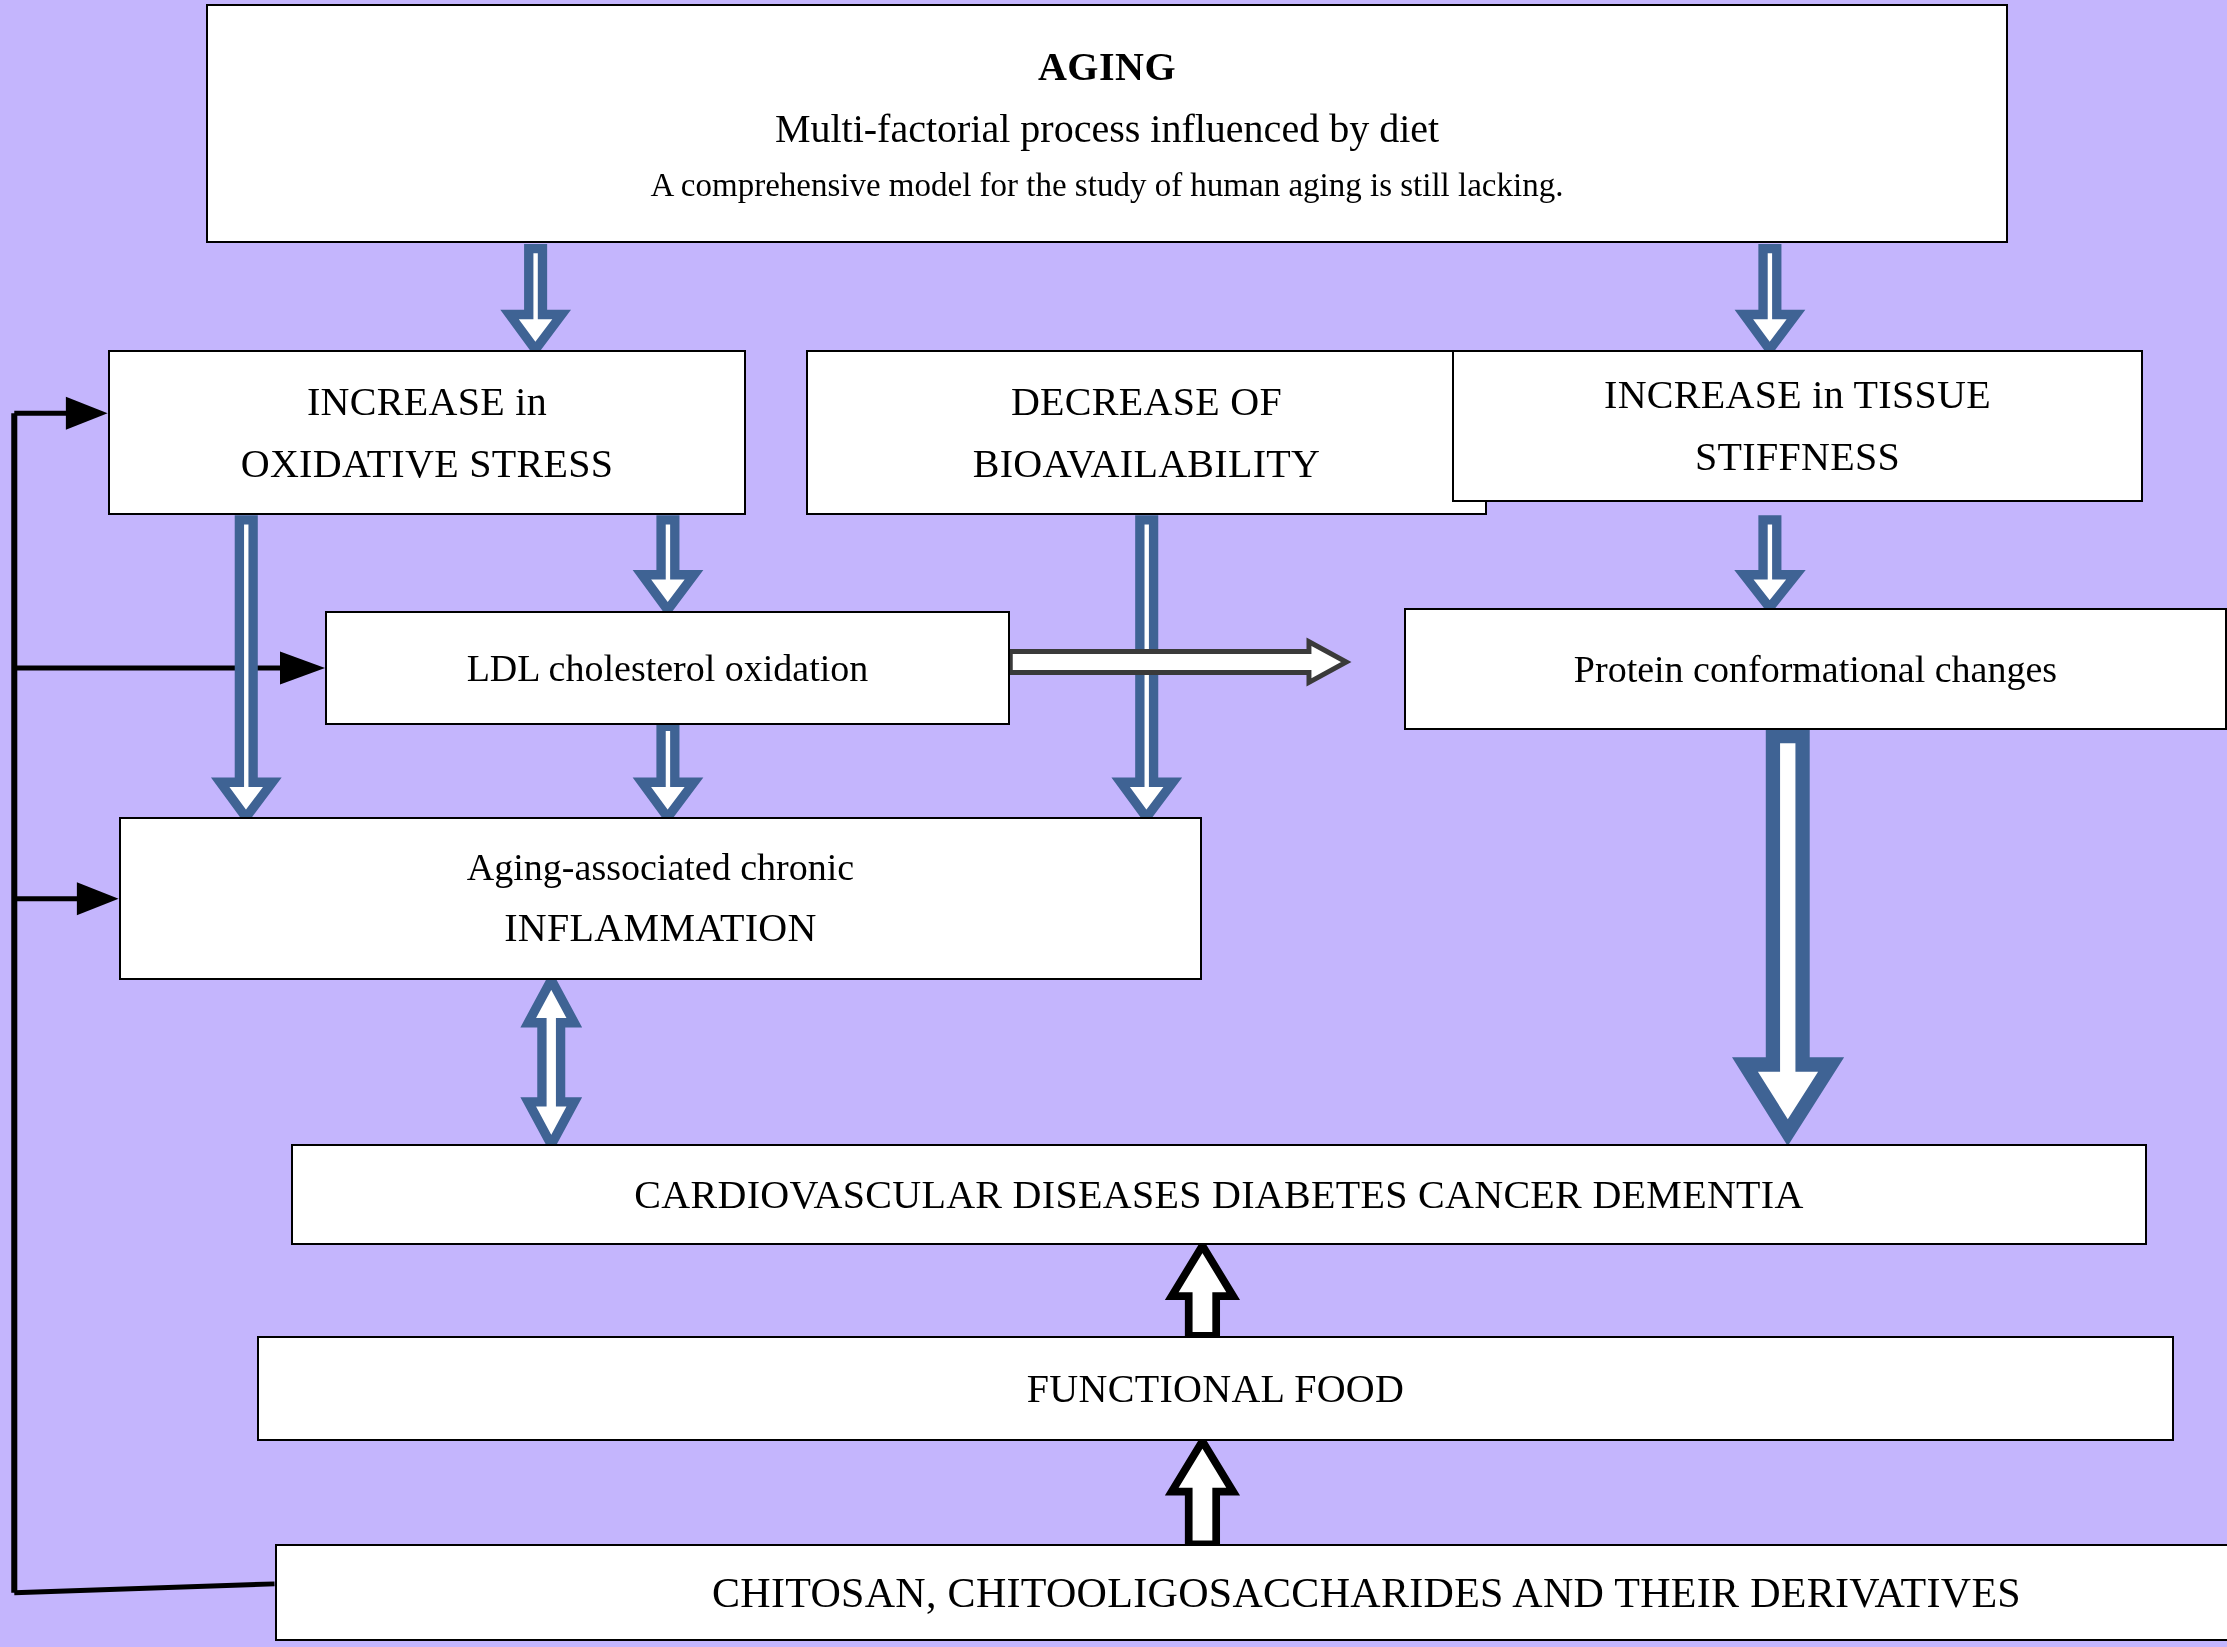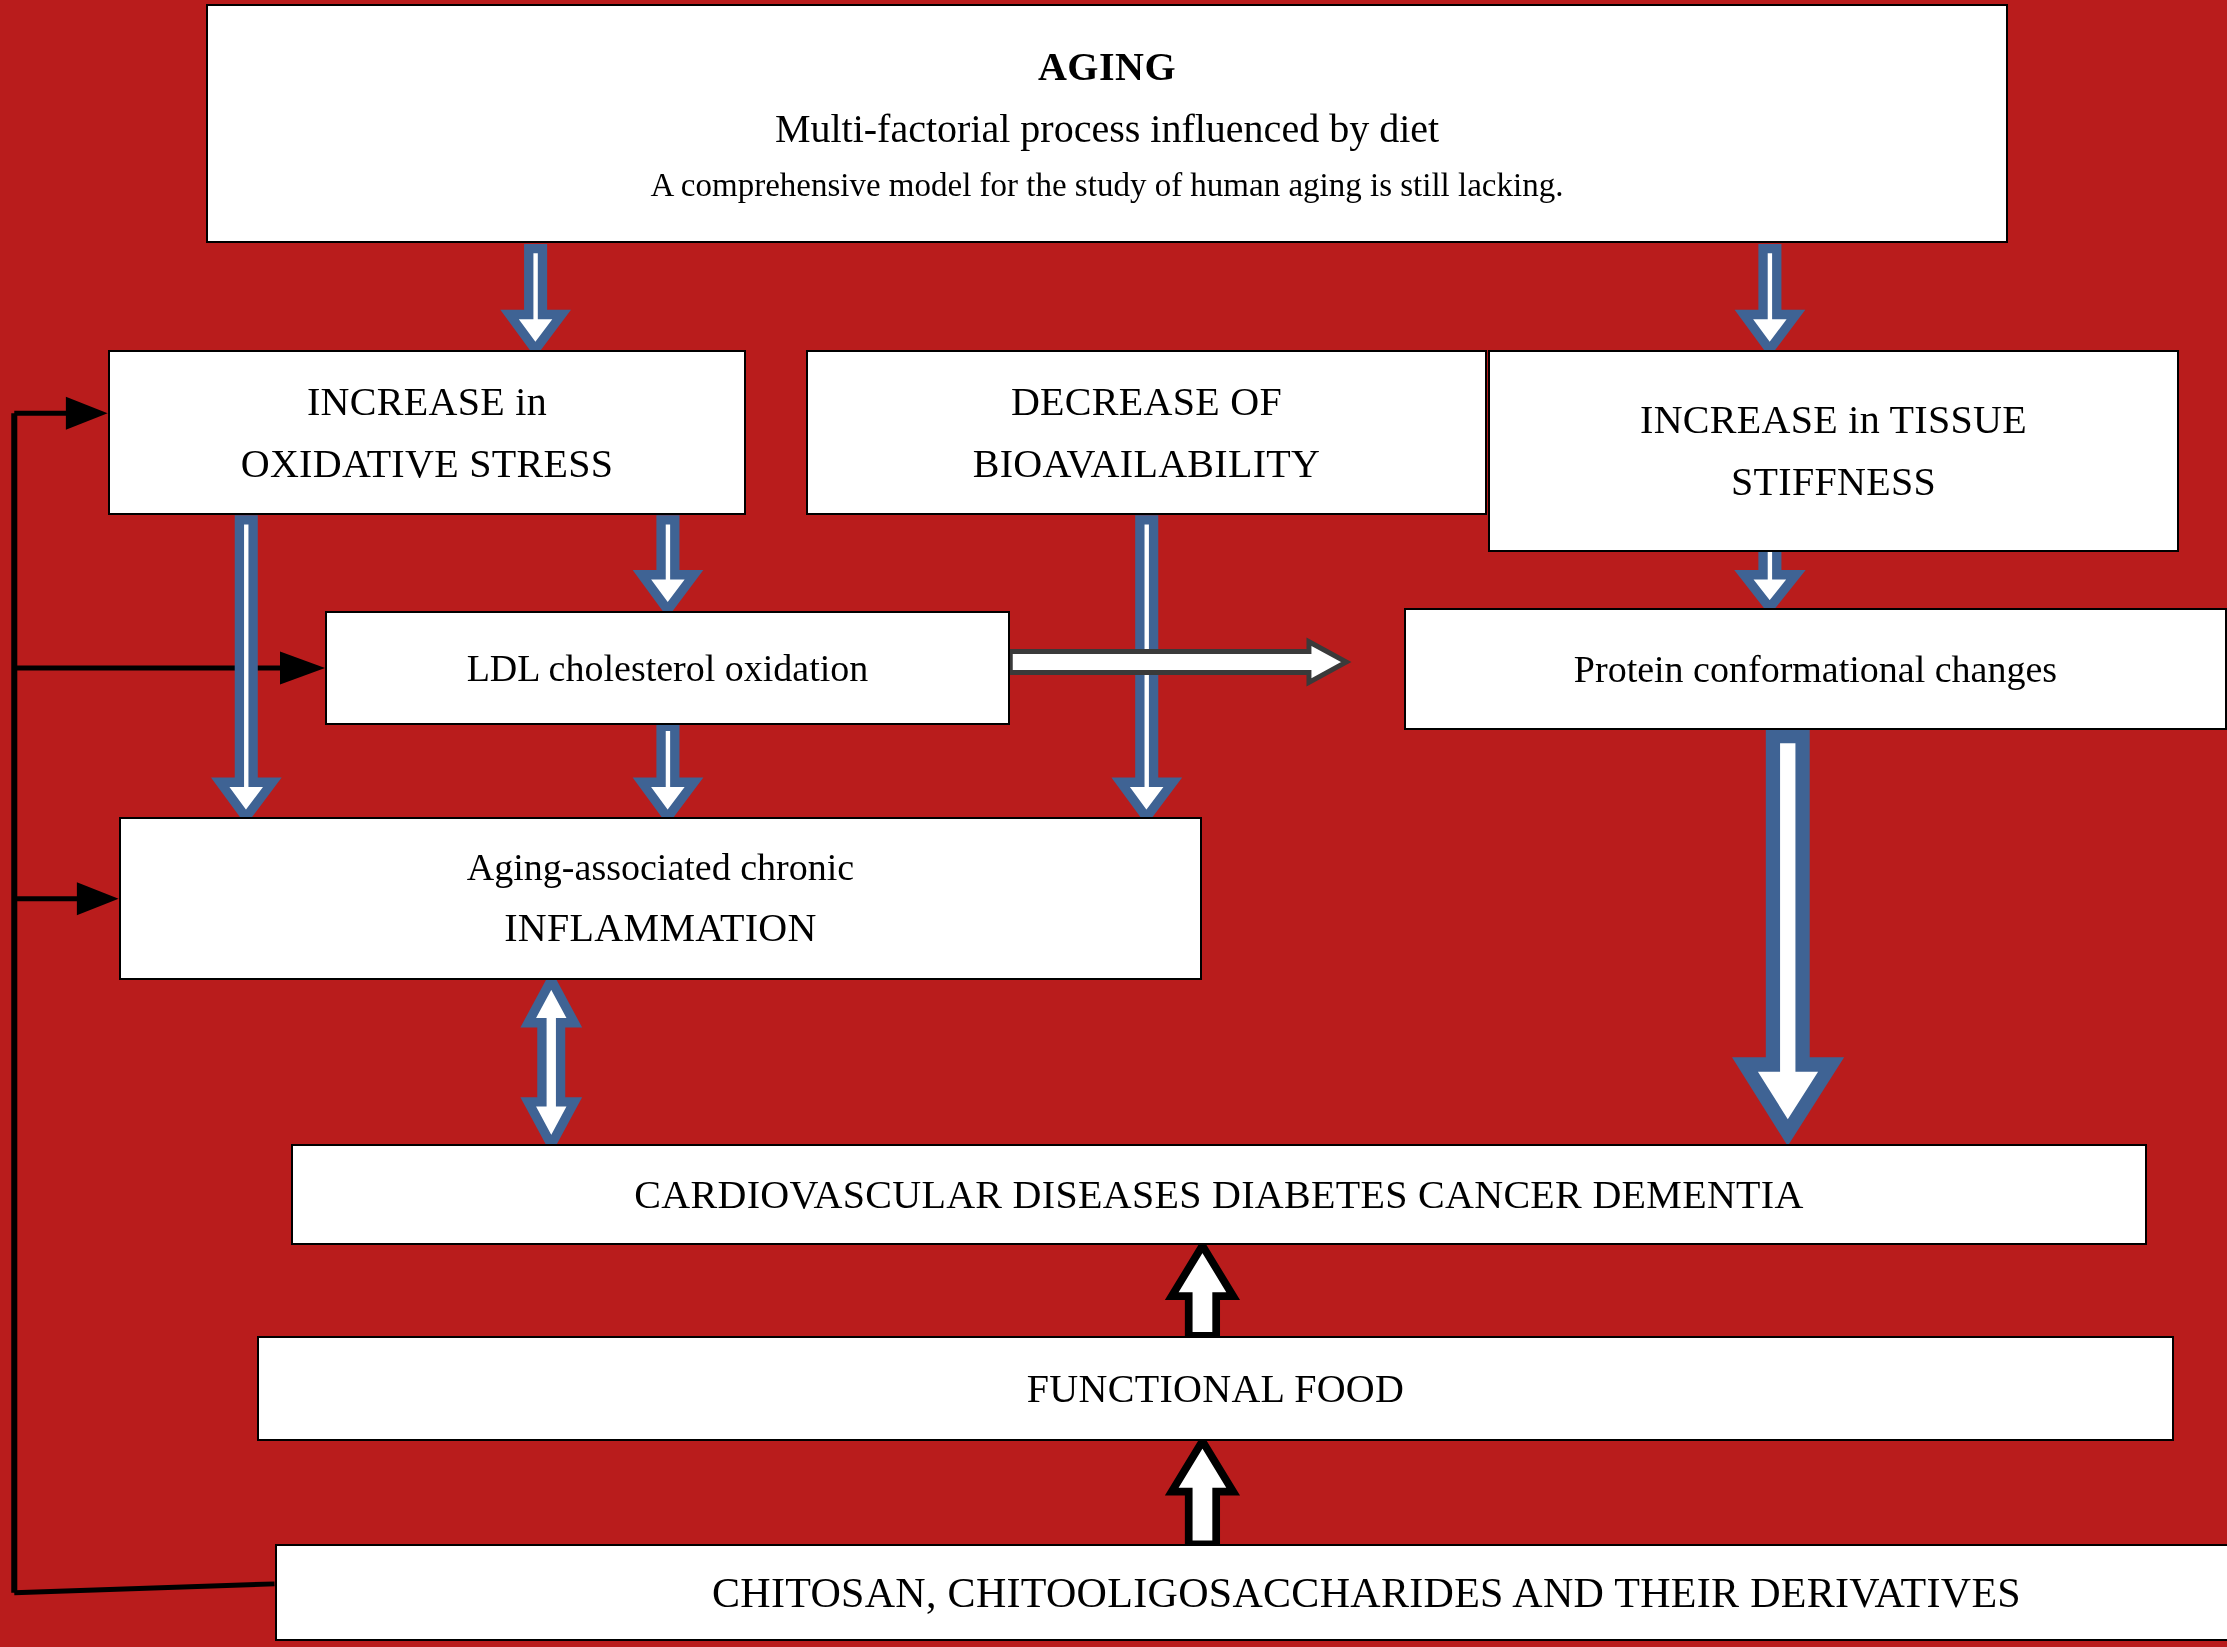--- a/index.html
+++ b/index.html
@@ -5,21 +5,21 @@
 <style>
   html, body {
     margin: 0;
     padding: 0;
     background: #ffffff;
   }
   #canvas {
     position: relative;
     width: 2227px;
     height: 1648px;
-    background: #b91c1c;
+    background: #c4b5fd;
     font-family: "Liberation Serif", "DejaVu Serif", serif;
     overflow: hidden;
   }
   #wires {
     position: absolute;
     left: 0;
     top: 0;
     width: 2227px;
     height: 1648px;
   }
@@ -47,21 +47,21 @@
   .t-caps-lg       { font-size: 40px; letter-spacing: 0.3px; }
   .t-body-lg       { font-size: 38px; }
   .t-diseases      { font-size: 40px; letter-spacing: 0.3px; }
   .t-chitosan      { font-size: 42px; letter-spacing: 0.3px; }
   .lh-loose .line  { line-height: 1.55; }
 
   
   #node-aging        { left: 206px;  top: 4.4px;    width: 1802px; height: 239px; }
   #node-oxstress     { left: 108px;  top: 350px;  width: 638px; height: 165px; }
   #node-bioavail     { left: 806px; top: 350px;  width: 681px; height: 165px; }
-  #node-stiffness    { left: 1488px; top: 350px;  width: 691px; height: 202px; }
+  #node-stiffness    { left: 1452px; top: 350px;  width: 691px; height: 152px; }
   #node-ldl          { left: 325px;  top: 611px; width: 685px; height: 114px; }
   #node-protein      { left: 1404px; top: 608px; width: 823px; height: 122px; }
   #node-inflam       { left: 119px;  top: 817px; width: 1083px; height: 163px; }
   #node-diseases     { left: 291px;  top: 1144px; width: 1856px; height: 101px; }
   #node-food         { left: 257px;  top: 1336px; width: 1917px; height: 105px; }
   #node-chitosan     { left: 275px;  top: 1544px; width: 2183px; height: 97px; }
 </style>
 </head>
 <body>
 

